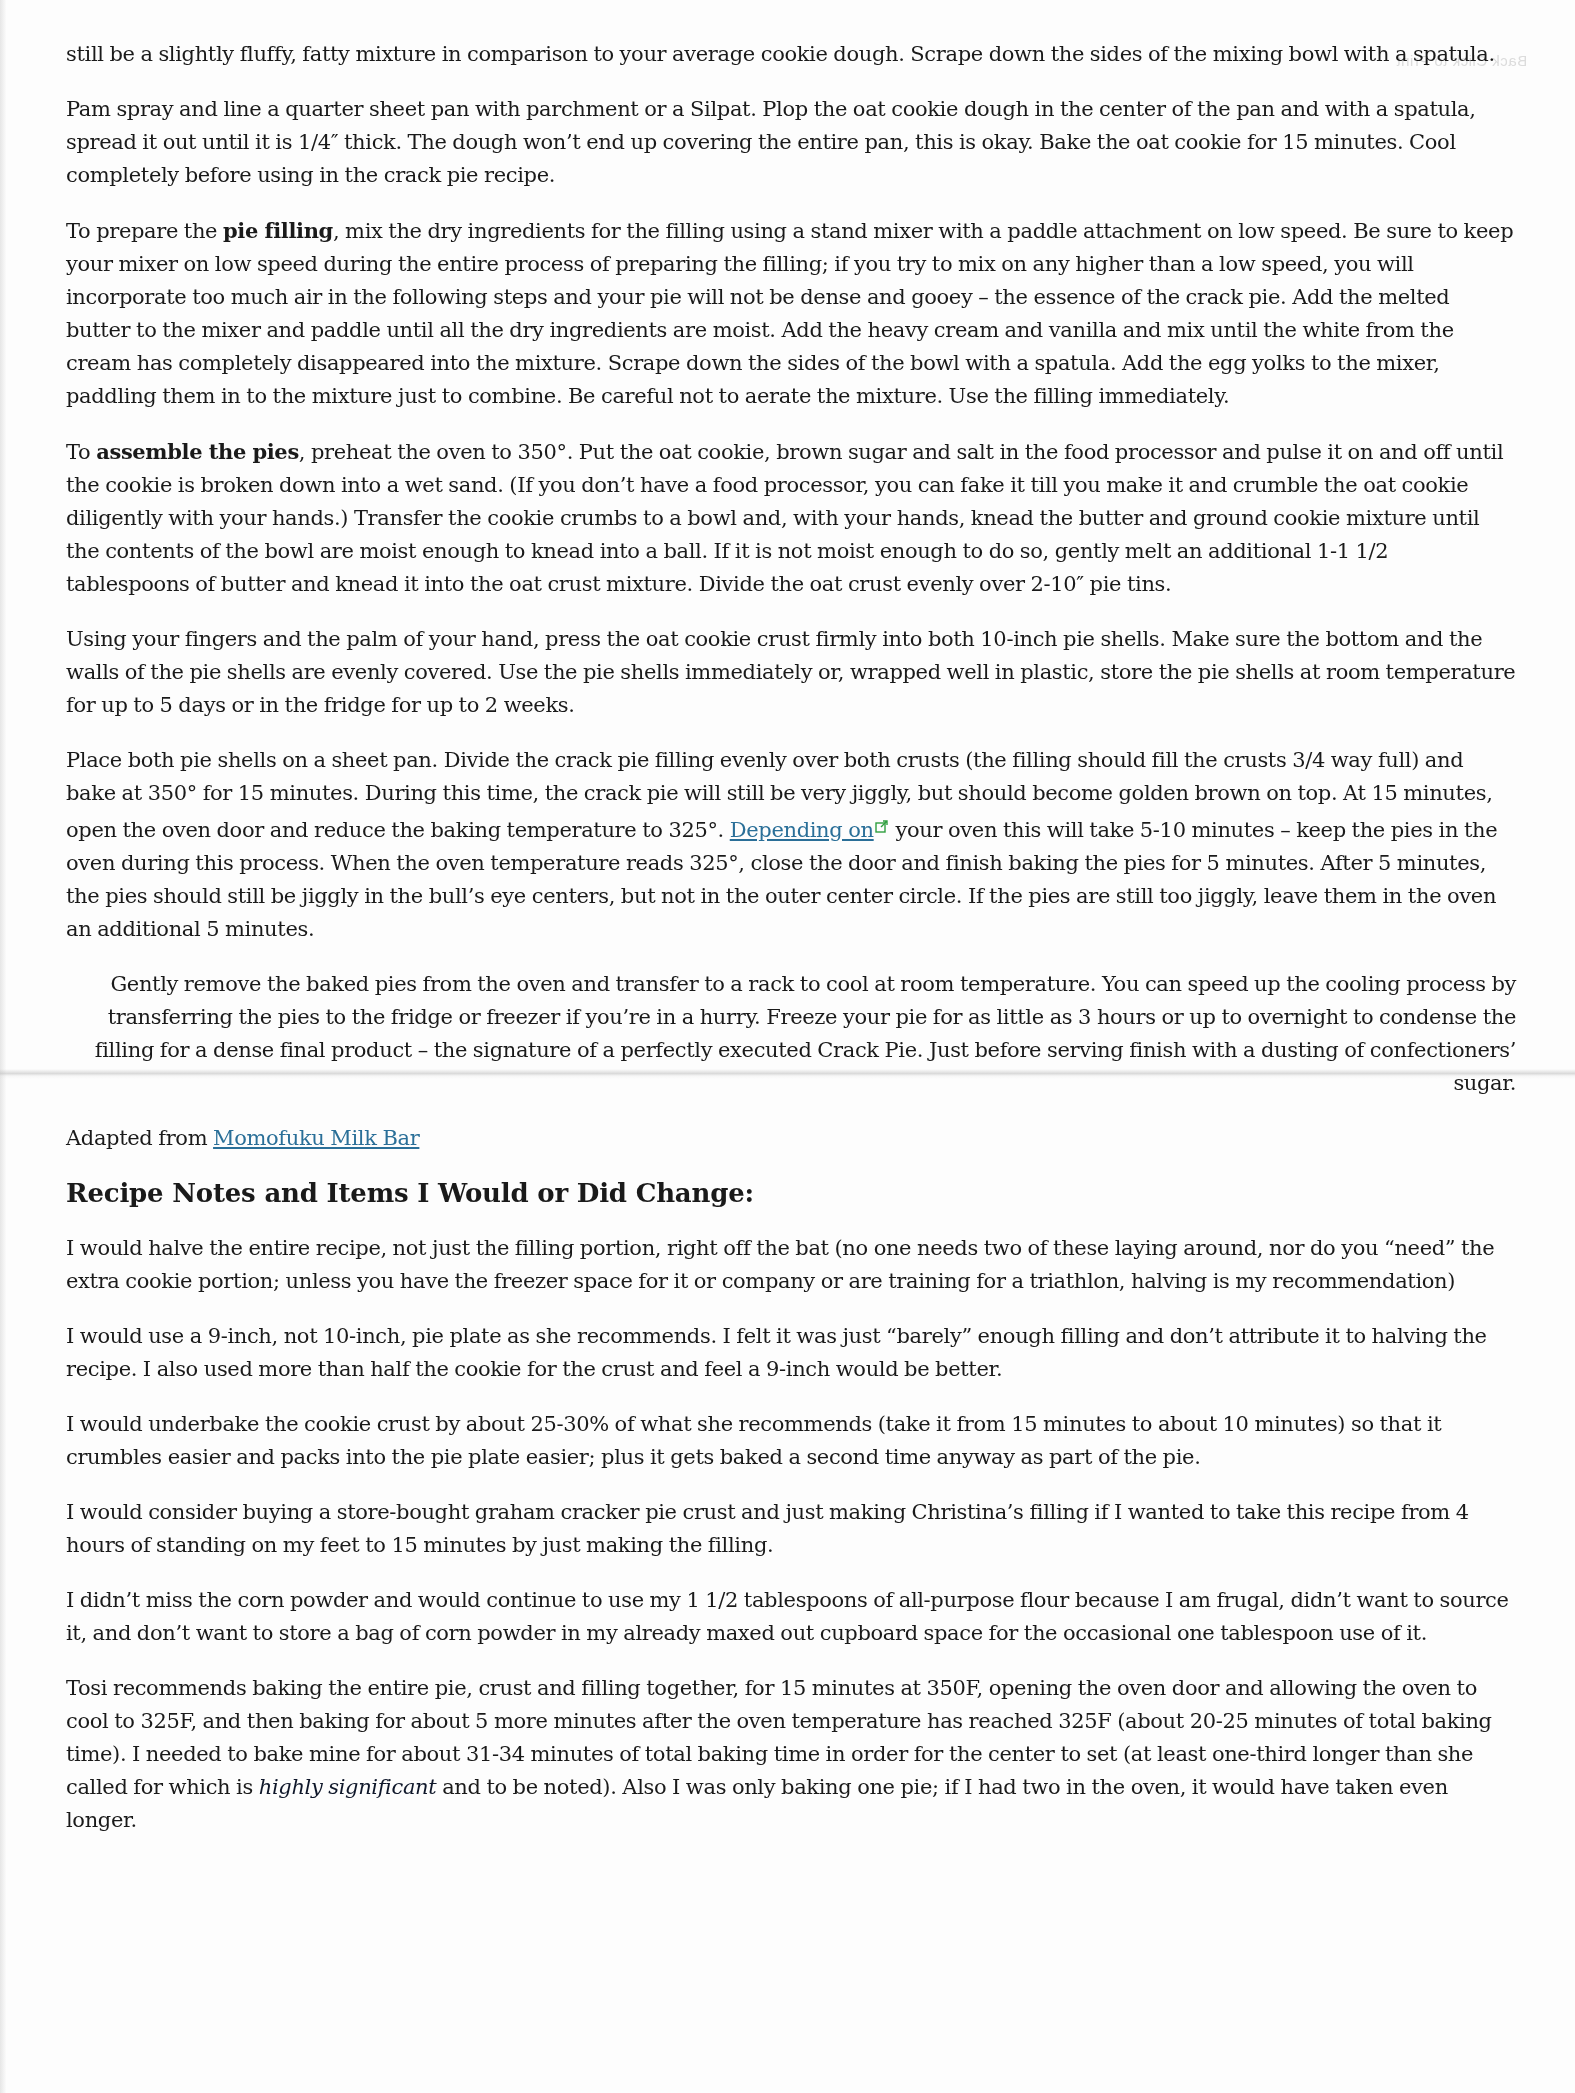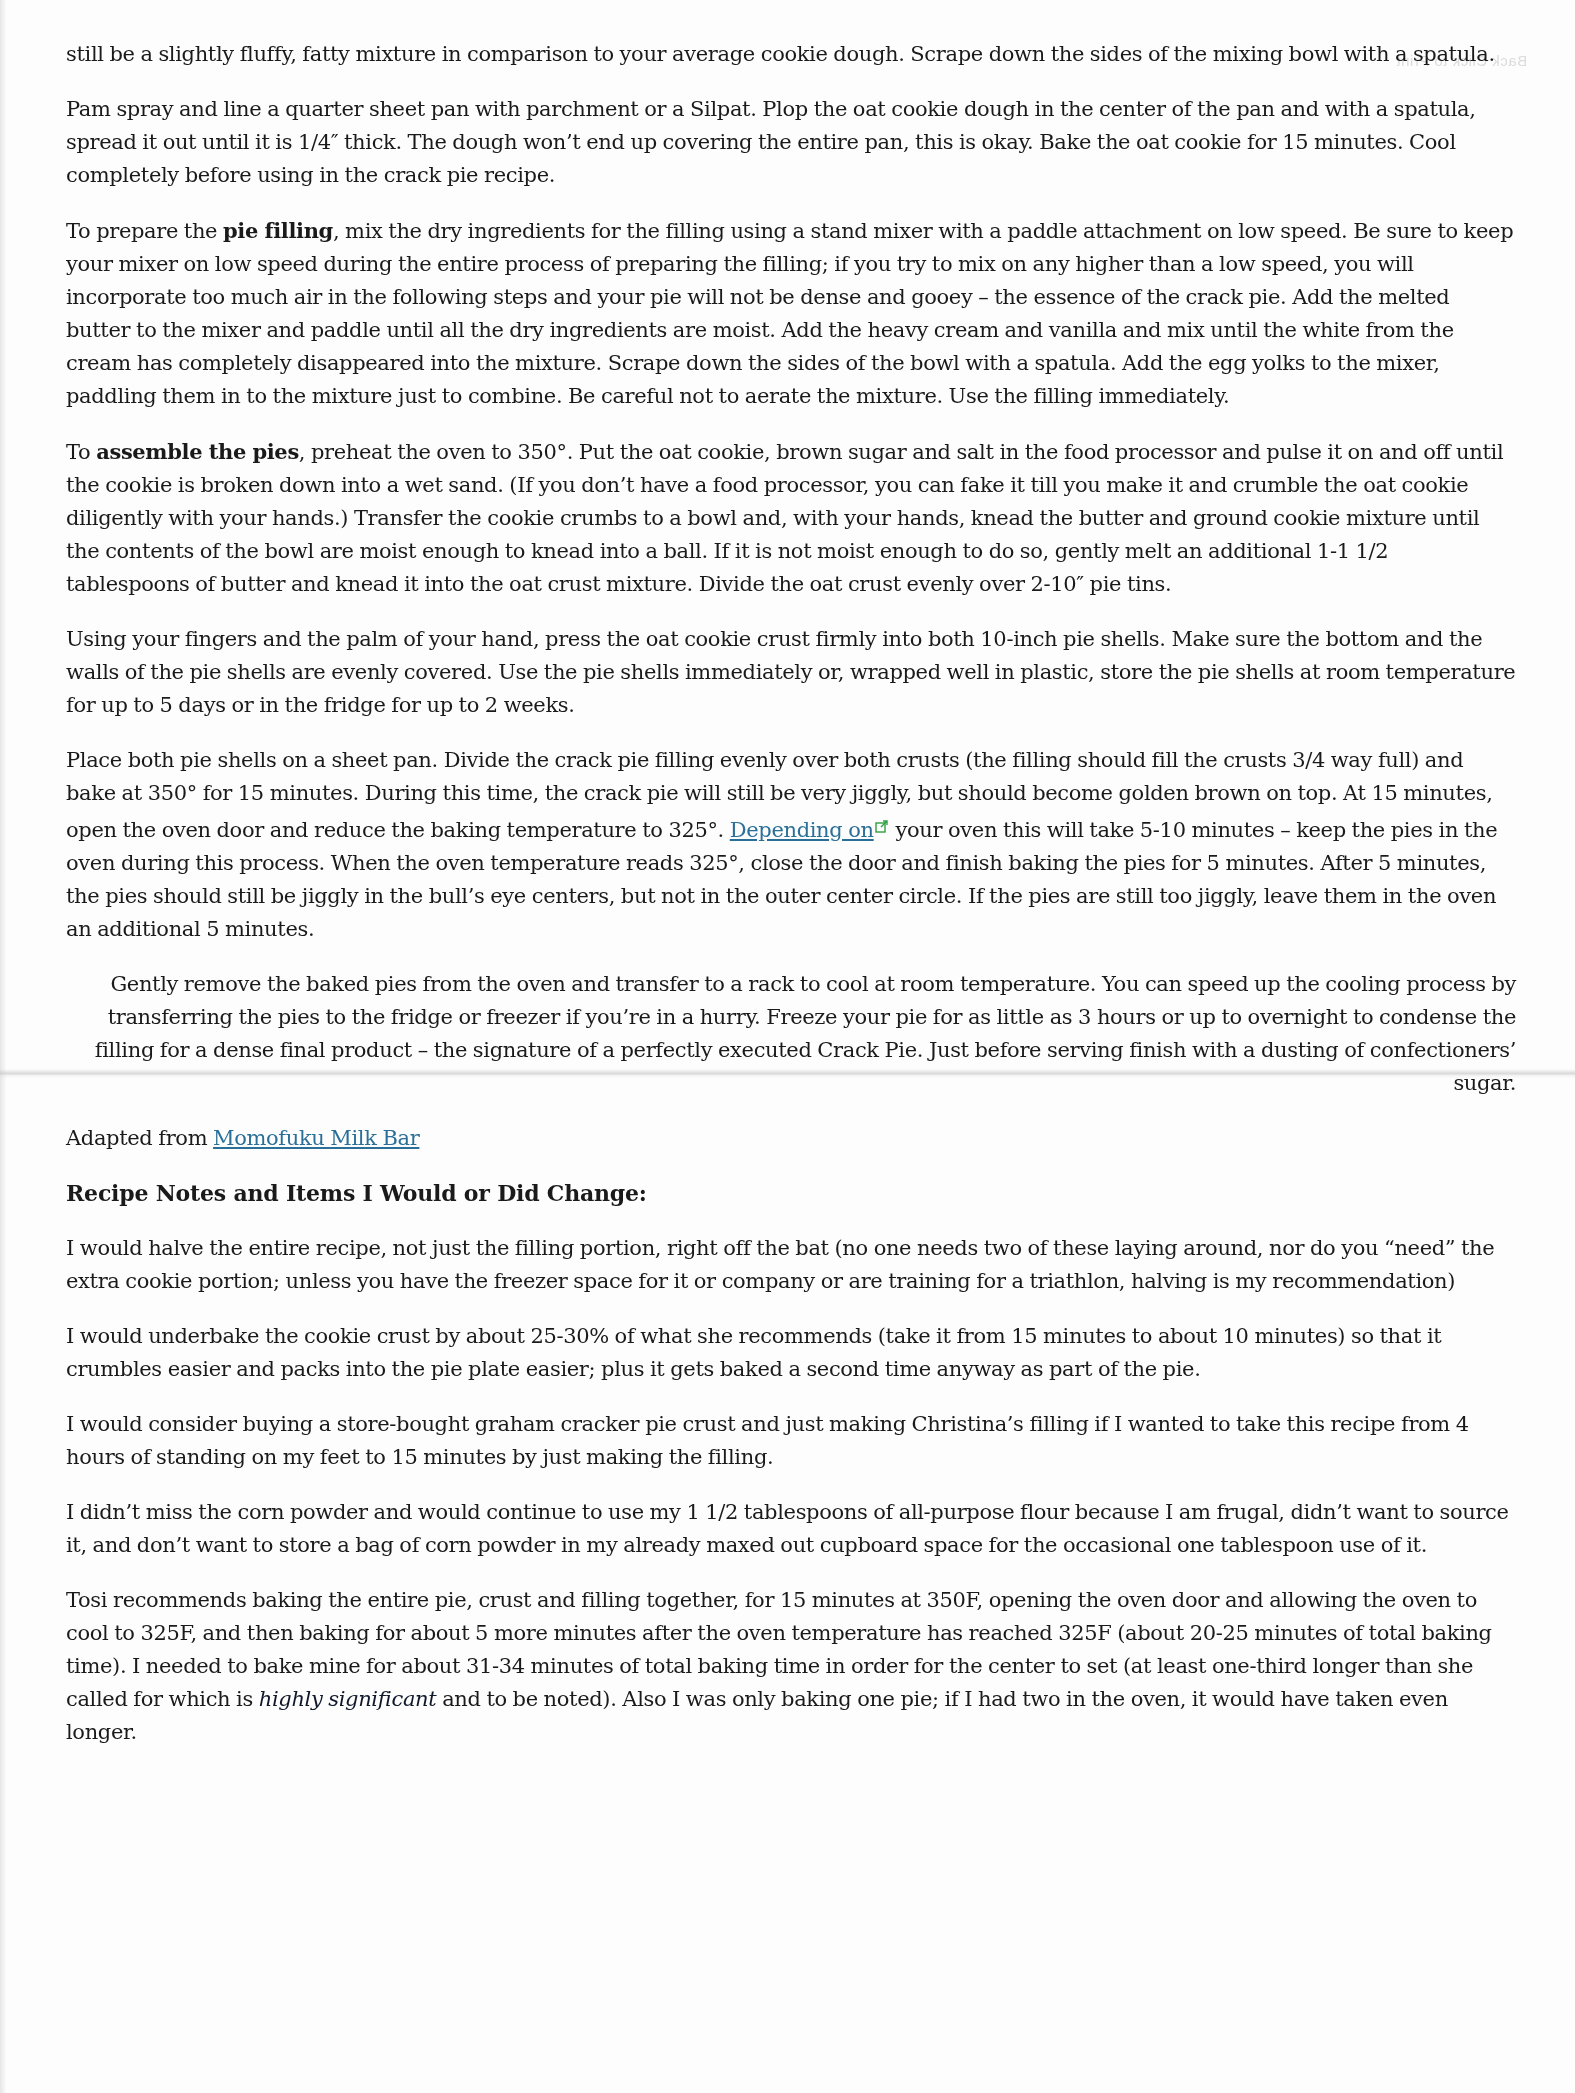--- a/index.html
+++ b/index.html
@@ -59,21 +59,21 @@
       font-size: 21px;
       line-height: 33px;
       margin: 0 0 22px 0;
       letter-spacing: -0.35px;
       word-spacing: -0.5px;
     }
     .para b {
       font-weight: bold;
     }
     .heading {
-      font-size: 22px;
+      font-size: 26px;
       line-height: 33px;
       font-weight: bold;
       margin: 0 0 22px 0;
       letter-spacing: -0.2px;
     }
     .link {
       color: #2a6f98;
       text-decoration: underline;
       cursor: pointer;
       text-align: right;
@@ -120,20 +120,21 @@
             <path d="M6 7 L12 1 M8 1 H12 V5" fill="none" stroke="#2e9e3e" stroke-width="1.4"></path>
           </svg></span><span> your oven this will take 5-10 minutes – keep the pies in the oven during this process. When the oven temperature reads 325°, close the door and finish baking the pies for 5 minutes. After 5 minutes, the pies should still be jiggly in the bull’s eye centers, but not in the outer center circle. If the pies are still too jiggly, leave them in the oven an additional 5 minutes.</span></p>
 
     <p class="para gap-after-fold">Gently remove the baked pies from the oven and transfer to a rack to cool at room temperature. You can speed up the cooling process by transferring the pies to the fridge or freezer if you’re in a hurry. Freeze your pie for as little as 3 hours or up to overnight to condense the filling for a dense final product – the signature of a perfectly executed Crack Pie. Just before serving finish with a dusting of confectioners’ sugar.</p>
 
     <p class="para"><span>Adapted from </span><a class="link">Momofuku Milk Bar</a></p>
 
     <h3 class="heading">Recipe Notes and Items I Would or Did Change:</h3>
 
     <p class="para">I would halve the entire recipe, not just the filling portion, right off the bat (no one needs two of these laying around, nor do you “need” the extra cookie portion; unless you have the freezer space for it or company or are training for a triathlon, halving is my recommendation)</p>
+    <p class="para">I would use a 9-inch, not 10-inch, pie plate as she recommends. I felt it was just “barely” enough filling and don’t attribute it to halving the recipe. I also used more than half the cookie for the crust and feel a 9-inch would be better.</p>
     <p class="para">I would underbake the cookie crust by about 25-30% of what she recommends (take it from 15 minutes to about 10 minutes) so that it crumbles easier and packs into the pie plate easier; plus it gets baked a second time anyway as part of the pie.</p>
     <p class="para">I would consider buying a store-bought graham cracker pie crust and just making Christina’s filling if I wanted to take this recipe from 4 hours of standing on my feet to 15 minutes by just making the filling.</p>
     <p class="para">I didn’t miss the corn powder and would continue to use my 1 1/2 tablespoons of all-purpose flour because I am frugal, didn’t want to source it, and don’t want to store a bag of corn powder in my already maxed out cupboard space for the occasional one tablespoon use of it.</p>
 
     <p class="para"><span>Tosi recommends baking the entire pie, crust and filling together, for 15 minutes at 350F, opening the oven door and allowing the oven to cool to 325F, and then baking for about 5 more minutes after the oven temperature has reached 325F (about 20-25 minutes of total baking time). I needed to bake mine for about 31-34 minutes of total baking time in order for the center to set (at least one-third longer than she called for which is </span><span class="faded">highly significant</span><span> and to be noted). Also I was only baking one pie; if I had two in the oven, it would have taken even longer.</span></p>
 
   </div>
 </div>
 
 </body></html>

